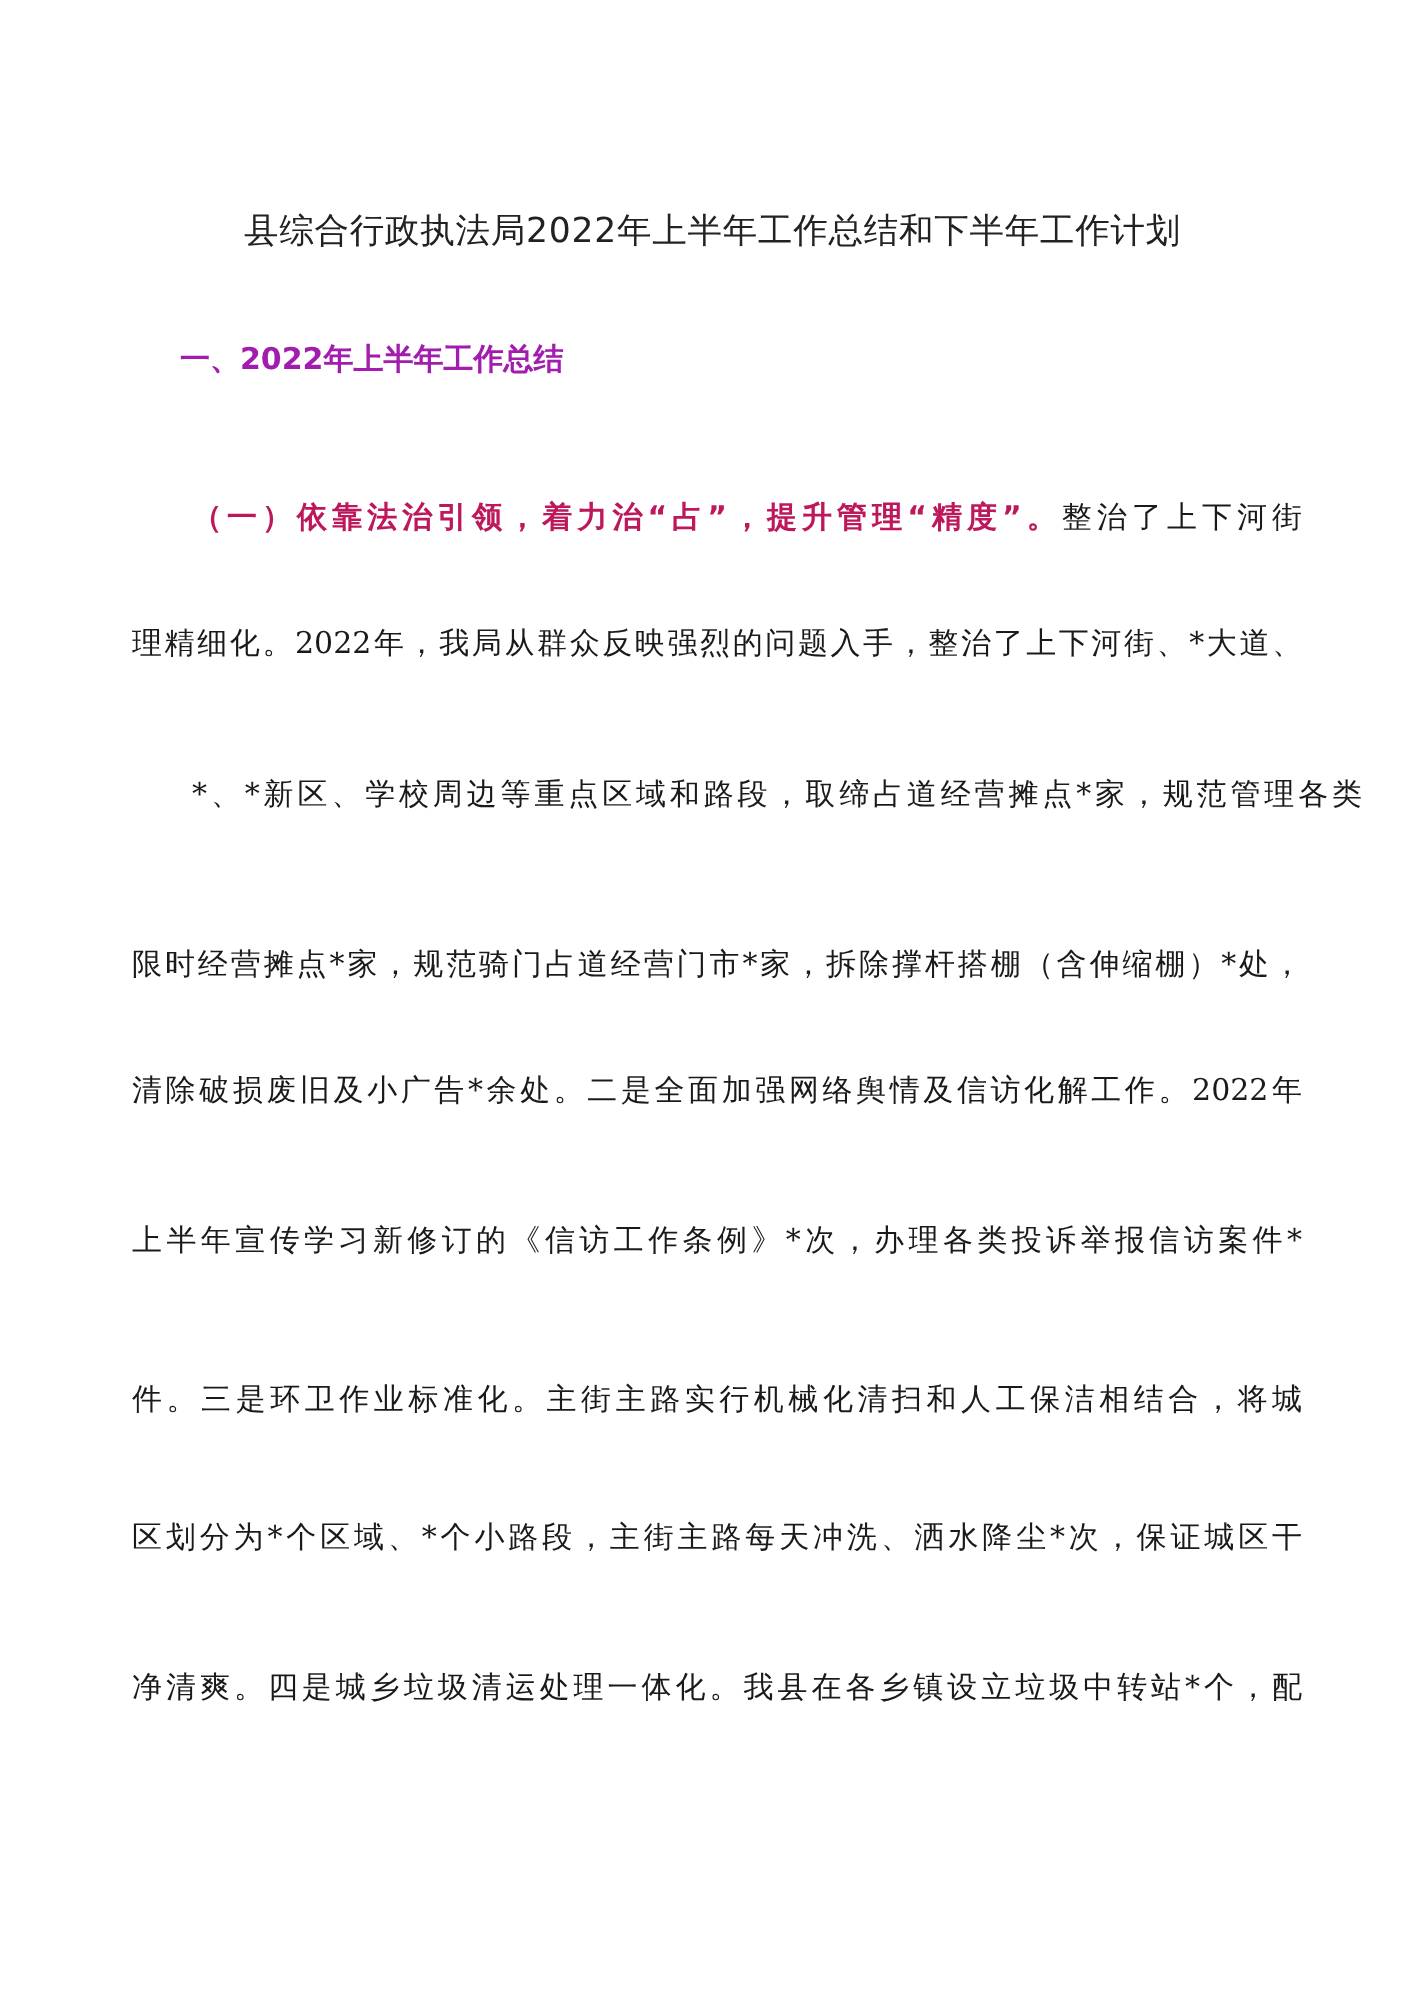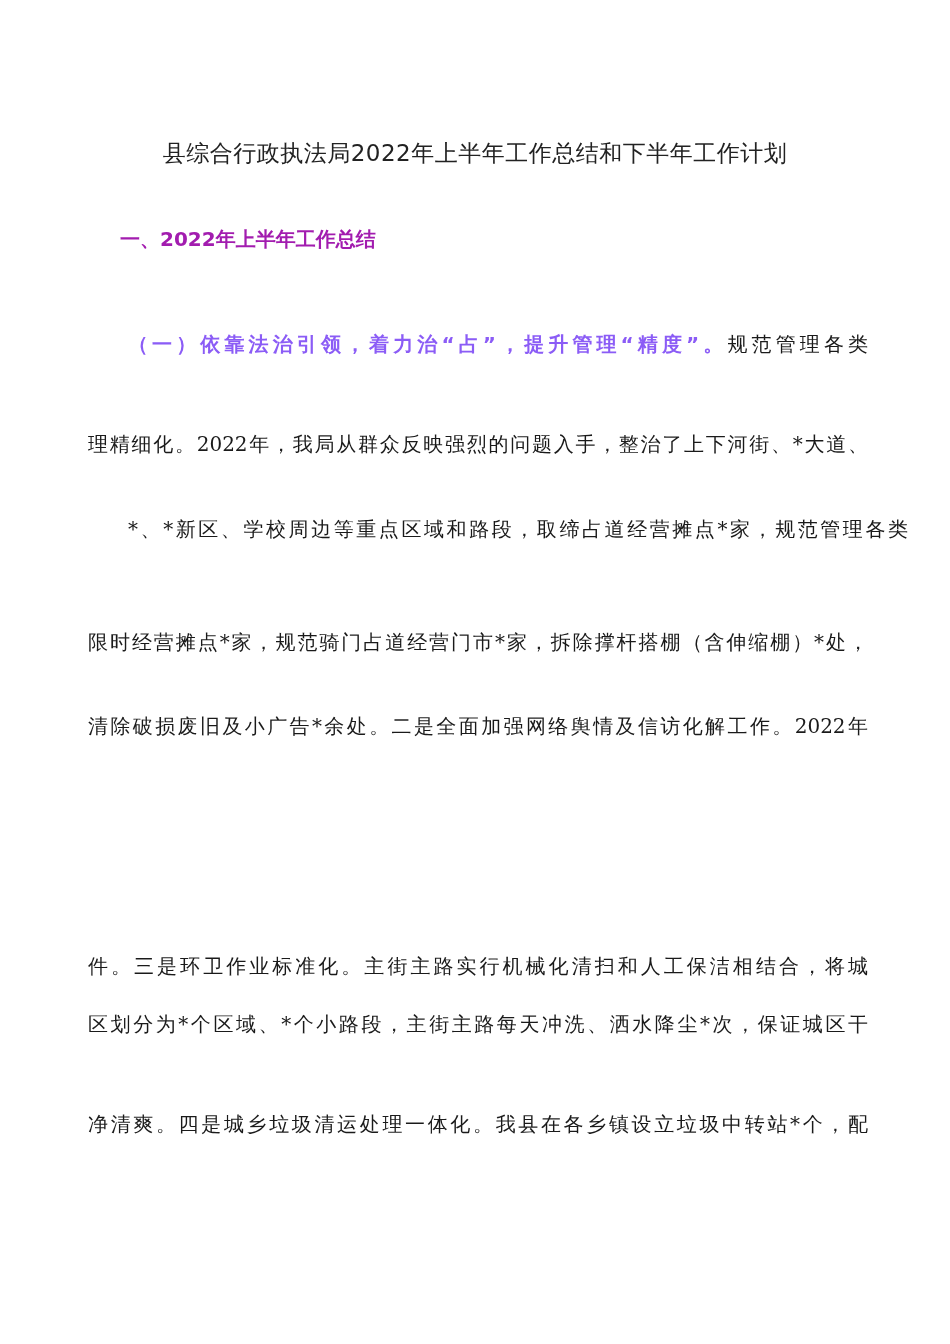--- a/index.html
+++ b/index.html
@@ -60,42 +60,43 @@
       color: #1a1a1a;
       margin: 0;
     }
     .line.first {
       left: 128px;
       width: 740px;
     }
     .bold {
       font-weight: bold;
       font-family: "DejaVu Sans", "Liberation Sans", sans-serif;
-      color: #8b5cf6;
+      color: #be185d;
     }
   </style>
 </head>
 <body>
 
 <div class="page">
 
   <h1 class="doc-title">县综合行政执法局2022年上半年工作总结和下半年工作计划</h1>
 
   <h2 class="section-heading">一、2022年上半年工作总结</h2>
 
-  <p class="line first" style="top:330px;"><span class="bold">（一）依靠法治引领，着力治“占”，提升管理“精度”。</span><span>规范管理各类</span></p>
+  <p class="line first" style="top:330px;"><span class="bold">（一）依靠法治引领，着力治“占”，提升管理“精度”。</span><span>整治了上下河街</span></p>
 
-  <p class="line" style="top:430px;">理精细化。2022年，我局从群众反映强烈的问题入手，整治了上下河街、*大道、</p>
+  <p class="line" style="top:414px;">理精细化。2022年，我局从群众反映强烈的问题入手，整治了上下河街、*大道、</p>
 
   <p class="line" style="top:515px;margin-left:40px;">*、*新区、学校周边等重点区域和路段，取缔占道经营摊点*家，规范管理各类</p>
 
   <p class="line" style="top:628px;">限时经营摊点*家，规范骑门占道经营门市*家，拆除撑杆搭棚（含伸缩棚）*处，</p>
 
   <p class="line" style="top:712px;">清除破损废旧及小广告*余处。二是全面加强网络舆情及信访化解工作。2022年</p>
 
+  <p class="line" style="top:812px;">上半年宣传学习新修订的《信访工作条例》*次，办理各类投诉举报信访案件*</p>
 
-  <p class="line" style="top:952px;">件。三是环卫作业标准化。主街主路实行机械化清扫和人工保洁相结合，将城</p>
+  <p class="line" style="top:918px;">件。三是环卫作业标准化。主街主路实行机械化清扫和人工保洁相结合，将城</p>
 
   <p class="line" style="top:1110px;">净清爽。四是城乡垃圾清运处理一体化。我县在各乡镇设立垃圾中转站*个，配</p>
 
   <p class="line" style="top:1010px;">区划分为*个区域、*个小路段，主街主路每天冲洗、洒水降尘*次，保证城区干</p>
 
 </div>
 
 </body></html>

